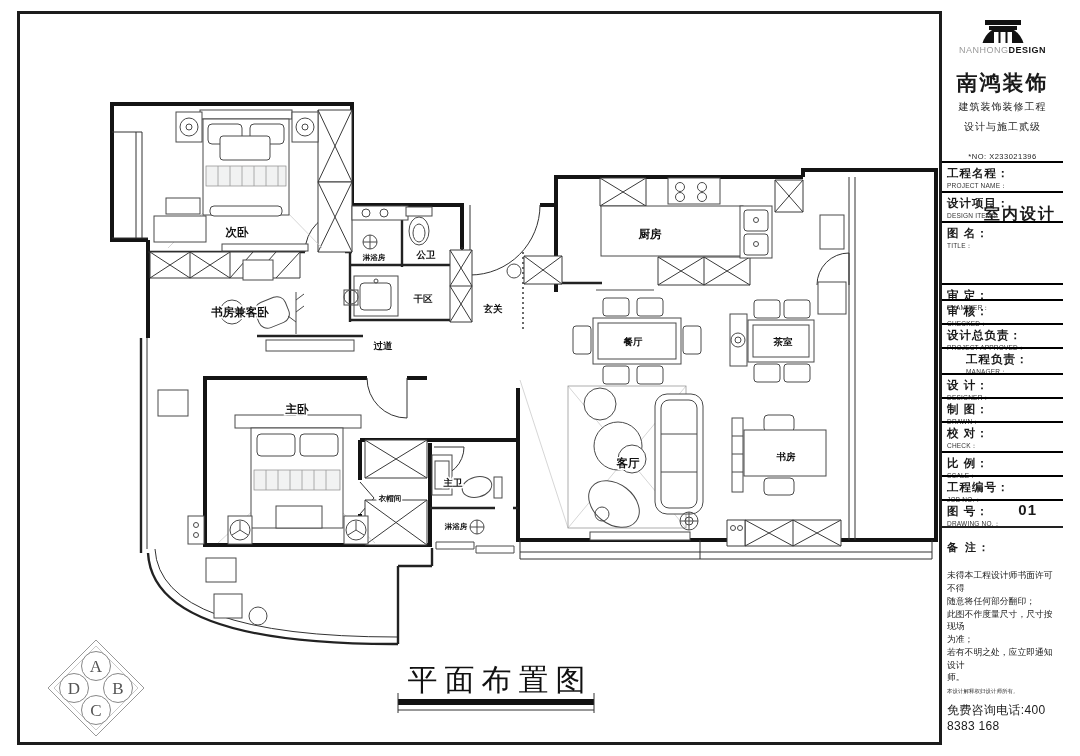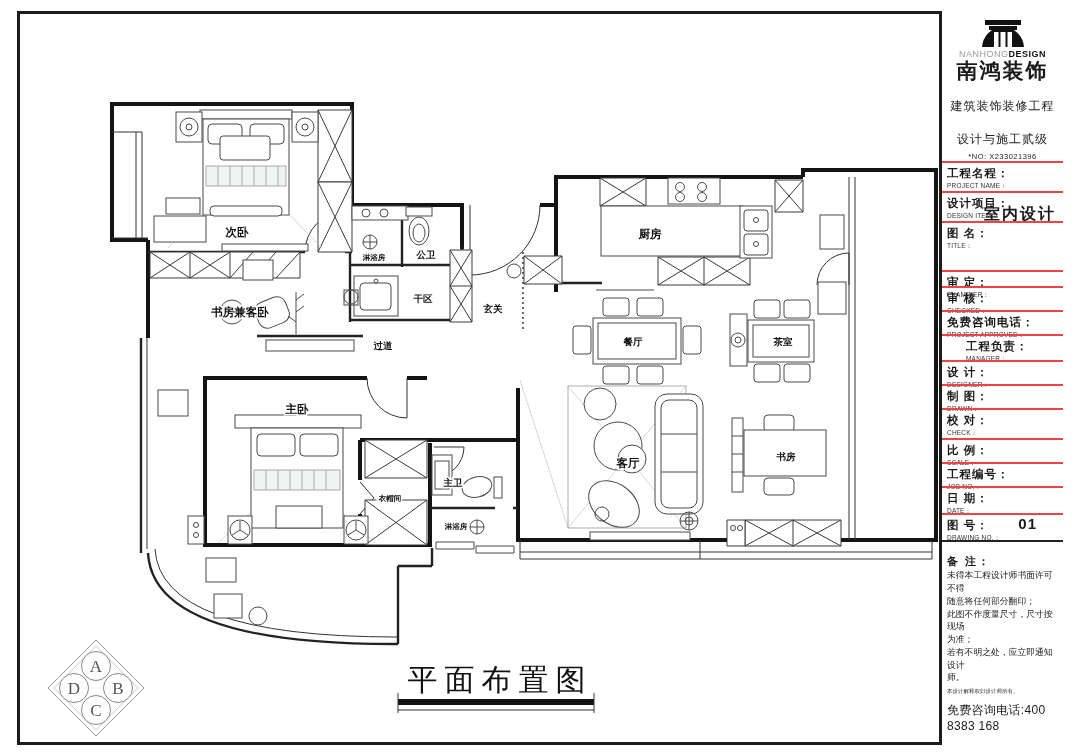--- a/index.html
+++ b/index.html
@@ -9,31 +9,31 @@
          border:3px solid #1c1c1c;box-sizing:border-box;}
   .plan-svg{position:absolute;left:0;top:0;width:1080px;height:756px;}
 
   
   .tb{position:absolute;right:0;top:0;bottom:0;width:124px;border-left:3px solid #1c1c1c;
       box-sizing:border-box;display:flex;flex-direction:column;background:#fff;}
   .tb-logo{height:150px;display:flex;flex-direction:column;align-items:center;padding-top:8px;box-sizing:border-box;}
   .brandline{margin-top:2px;font-size:9px;letter-spacing:.5px;white-space:nowrap;}
   .brand-gray{color:#9a9a9a;}
   .brand-bold{color:#111;font-weight:bold;}
-  .company{font-size:21px;font-weight:bold;letter-spacing:2px;line-height:1.1;}
-  .tagline{font-size:12px;margin-top:16px;letter-spacing:1px;color:#222;}
-  .brand-no{font-size:7.5px;margin-top:4px;letter-spacing:.5px;color:#222;}
-  .row{position:relative;border-top:2px solid #ef4444;padding:3px 5px 0 5px;box-sizing:border-box;}
+  .company{font-size:21px;font-weight:bold;letter-spacing:2px;line-height:1.1;margin-top:16px;}
+  .tagline{font-size:10px;margin-top:6px;letter-spacing:1px;color:#222;}
+  .brand-no{font-size:7.5px;margin-top:18px;letter-spacing:.5px;color:#222;}
+  .row{position:relative;border-top:2px solid #000000;padding:3px 5px 0 5px;box-sizing:border-box;}
   .zh{font-size:11.5px;font-weight:bold;letter-spacing:1px;white-space:nowrap;}
   .en{font-size:6.5px;color:#333;letter-spacing:.2px;white-space:nowrap;margin-top:1px;}
   .val-mid{position:absolute;right:7px;top:11px;font-size:16px;font-weight:bold;letter-spacing:2px;}
   .val-big{position:absolute;right:26px;top:0;font-size:15px;font-weight:bold;letter-spacing:1px;}
   .notes{flex:1;border-top:2px solid #222;padding:12px 5px;box-sizing:border-box;}
   .notes-h{font-size:11px;font-weight:bold;letter-spacing:2px;}
-  .notes-body{font-size:8.8px;line-height:1.45;margin-top:0;white-space:pre-line;}
+  .notes-body{font-size:8.8px;line-height:1.45;margin-top:14px;white-space:pre-line;}
   .notes-tiny{font-size:5.5px;color:#333;margin-top:4px;}
   .notes-phone{font-size:12px;margin-top:7px;letter-spacing:.3px;}
 
   
   .wx{stroke:#141414;stroke-width:4;fill:none;}
   .wi{stroke:#222;stroke-width:2.4;fill:none;}
   .wt{stroke:#333;stroke-width:1;fill:none;}
   .wl{stroke:#9a9a9a;stroke-width:.8;fill:none;}
   .hx{stroke:#3a3a3a;stroke-width:1;fill:#fff;}
   .fu{stroke:#4a4a4a;stroke-width:1;fill:#fff;}
@@ -350,21 +350,21 @@
     </div>
     <div class="row" style="height:16px;">
       <div class="zh">审  定：</div>
       <div class="en">EXAMINER：</div>
     </div>
     <div class="row" style="height:24px;">
       <div class="zh">审  核：</div>
       <div class="en">CHECKED：</div>
     </div>
     <div class="row" style="height:24px;">
-      <div class="zh">免费咨询电话：</div>
+      <div class="zh">设计总负责：</div>
       <div class="en">PROJECT APPROVED：</div>
     </div>
     <div class="row" style="height:26px;padding-left:24px;">
       <div class="zh">工程负责：</div>
       <div class="en">MANAGER：</div>
     </div>
     <div class="row" style="height:24px;">
       <div class="zh">设  计：</div>
       <div class="en">DESIGNER：</div>
     </div>
@@ -376,24 +376,20 @@
       <div class="zh">校  对：</div>
       <div class="en">CHECK：</div>
     </div>
     <div class="row" style="height:24px;">
       <div class="zh">比  例：</div>
       <div class="en">SCALE：</div>
     </div>
     <div class="row" style="height:24px;">
       <div class="zh">工程编号：</div>
       <div class="en">JOB  NO.：</div>
-    </div>
-    <div class="row" style="height:27px;">
-      <div class="zh">日  期：</div>
-      <div class="en">DATE：</div>
     </div>
     <div class="row" style="height:27px;">
       <div class="zh">图  号：</div>
       <div class="en">DRAWING NO.：</div>
       <div class="val-big">01</div>
     </div>
 
     <div class="notes">
       <div class="notes-h">备 注：</div>
       <div class="notes-body">未得本工程设计师书面许可不得

